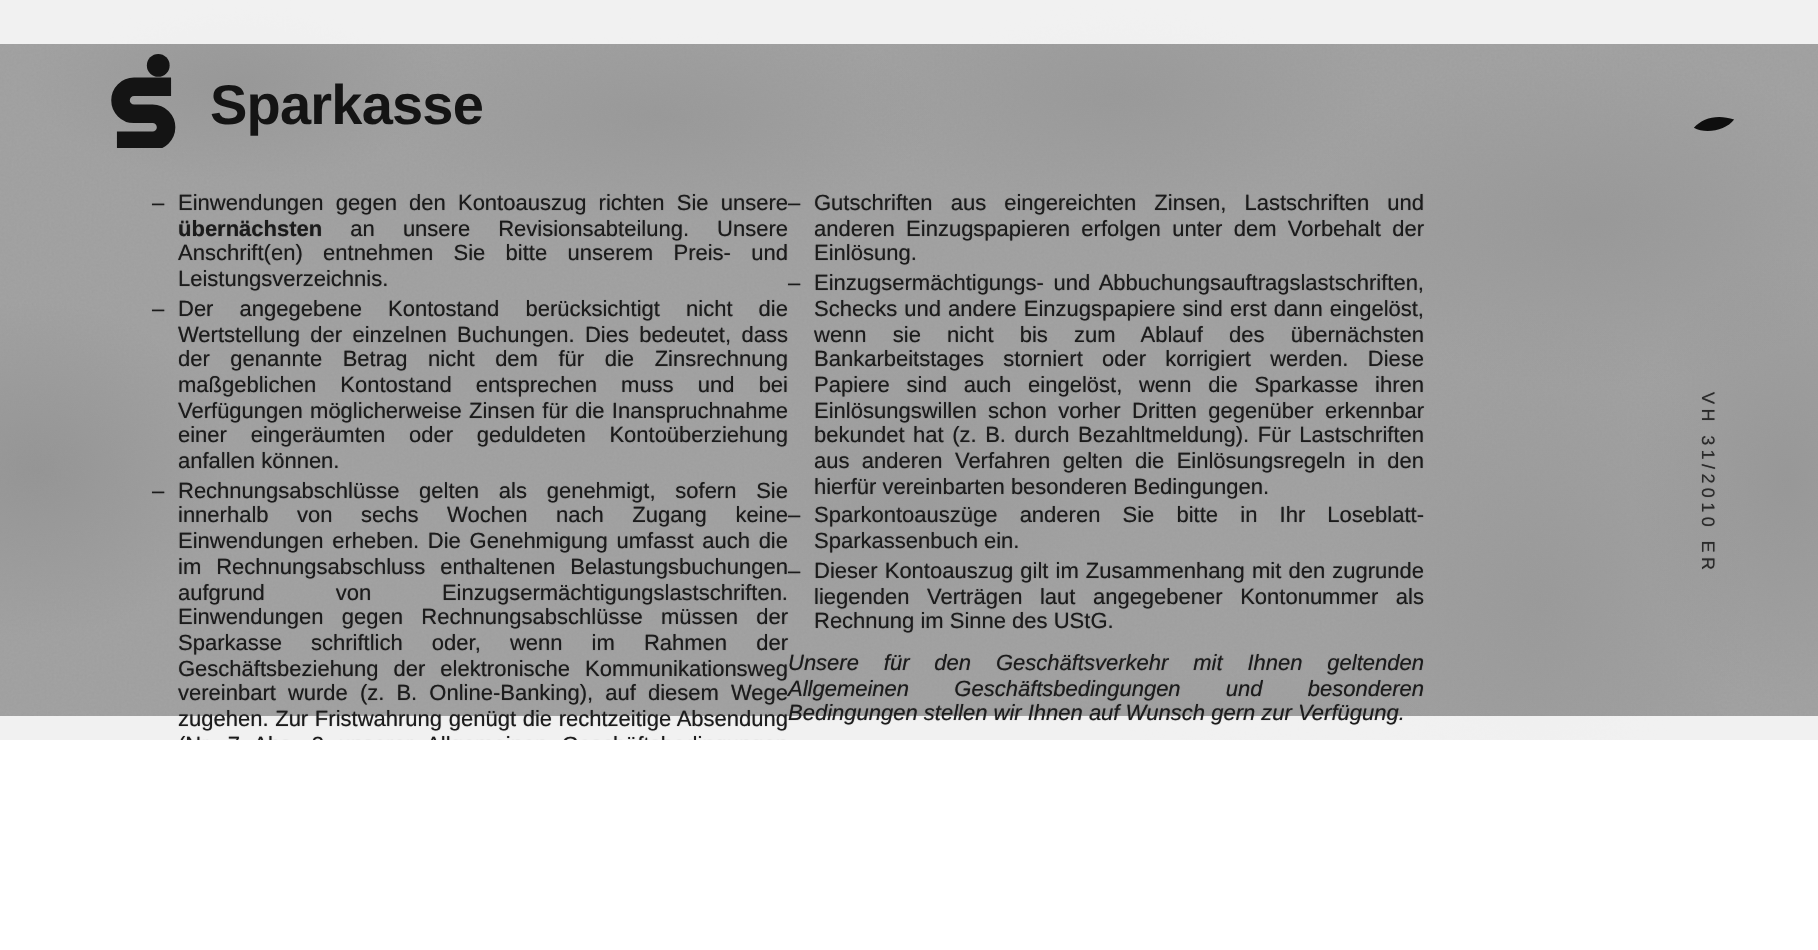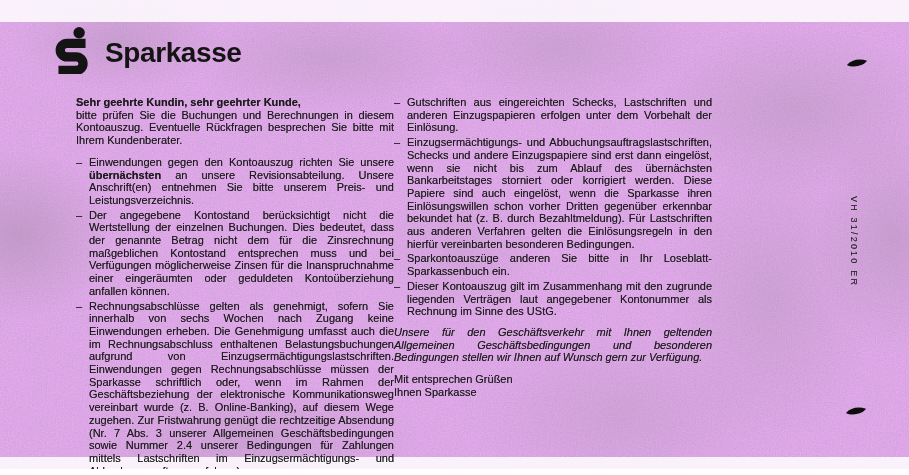--- a/index.html
+++ b/index.html
@@ -1,19 +1,19 @@
 <!DOCTYPE html>
 <html lang="de"><head>
 <meta charset="utf-8">
 <style>
   html,body{margin:0;padding:0;background:#fff;}
   .page{
     position:relative;
-    width:909px;height:469px;
-    background:#f0abfc;
+    width:909px;height:370px;
+    background:#a3a3a3;
     overflow:hidden;
     font-family:"Liberation Sans",sans-serif;
     color:#1b1b1b;
   }
   
   .blotches{
     position:absolute;inset:0;pointer-events:none;
     background-image:
       radial-gradient(140px 120px at 18px 235px, rgba(105,105,105,.26), rgba(105,105,105,0) 70%),
       radial-gradient(150px 70px at 120px 42px, rgba(105,105,105,.20), rgba(105,105,105,0) 70%),
@@ -84,38 +84,37 @@
         <circle cx="38" cy="8" r="8" fill="#141414"></circle>
         <path d="M47 23 H21 a9.5 9.5 0 0 0 0 19 h13 a9.5 9.5 0 0 1 0 19 H9" fill="none" stroke="#141414" stroke-width="13"></path>
       </svg>
     </span>
     <span class="wordmark">Sparkasse</span>
   </div>
 
   <div class="columns">
 
     <div class="col">
-      <p class="intro"><b>Sehr geehrte Kundin, sehr geehrter Kunde,</b><br><span>bitte prüfen Sie die Buchungen und Berechnungen in diesem Kontoauszug. Eventuelle Rückfragen besprechen Sie bitte mit Ihrem Kundenberater.</span></p>
 
       <div class="item">
         <span class="dash">–</span><span>Einwendungen gegen den Kontoauszug richten Sie unsere </span><strong>übernächsten</strong><span> an unsere Revisionsabteilung. Unsere Anschrift(en) entnehmen Sie bitte unserem Preis- und Leistungsverzeichnis.</span>
       </div>
 
       <div class="item">
         <span class="dash">–</span><span>Der angegebene Kontostand berücksichtigt nicht die Wertstellung der einzelnen Buchungen. Dies bedeutet, dass der genannte Betrag nicht dem für die Zinsrechnung maßgeblichen Kontostand entsprechen muss und bei Verfügungen möglicherweise Zinsen für die Inanspruchnahme einer eingeräumten oder geduldeten Kontoüberziehung anfallen können.</span>
       </div>
 
       <div class="item">
         <span class="dash">–</span><span>Rechnungsabschlüsse gelten als genehmigt, sofern Sie innerhalb von sechs Wochen nach Zugang keine Einwendungen erheben. Die Genehmigung umfasst auch die im Rechnungsabschluss enthaltenen Belastungsbuchungen aufgrund von Einzugsermächtigungslastschriften. Einwendungen gegen Rechnungsabschlüsse müssen der Sparkasse schriftlich oder, wenn im Rahmen der Geschäftsbeziehung der elektronische Kommunikationsweg vereinbart wurde (z. B. Online-Banking), auf diesem Wege zugehen. Zur Fristwahrung genügt die rechtzeitige Absendung (Nr. 7 Abs. 3 unserer Allgemeinen Geschäftsbedingungen sowie Nummer 2.4 unserer Bedingungen für Zahlungen mittels Lastschriften im Einzugsermächtigungs- und Abbuchungsauftragsverfahren).</span>
       </div>
     </div>
 
     <div class="col">
       <div class="item">
-        <span class="dash">–</span><span>Gutschriften aus eingereichten Schecks, Lastschriften und anderen Einzugspapieren erfolgen unter dem Vorbehalt der Einlösung.</span>
+        <span class="dash">–</span><span>Gutschriften aus eingereichten Zinsen, Lastschriften und anderen Einzugspapieren erfolgen unter dem Vorbehalt der Einlösung.</span>
       </div>
 
       <div class="item">
         <span class="dash">–</span><span>Einzugsermächtigungs- und Abbuchungsauftragslastschriften, Schecks und andere Einzugspapiere sind erst dann eingelöst, wenn sie nicht bis zum Ablauf des übernächsten Bankarbeitstages storniert oder korrigiert werden. Diese Papiere sind auch eingelöst, wenn die Sparkasse ihren Einlösungswillen schon vorher Dritten gegenüber erkennbar bekundet hat (z. B. durch Bezahltmeldung). Für Lastschriften aus anderen Verfahren gelten die Einlösungsregeln in den hierfür vereinbarten besonderen Bedingungen.</span>
       </div>
 
       <div class="item">
         <span class="dash">–</span><span>Sparkontoauszüge anderen Sie bitte in Ihr Loseblatt-Sparkassenbuch ein.</span>
       </div>
 

